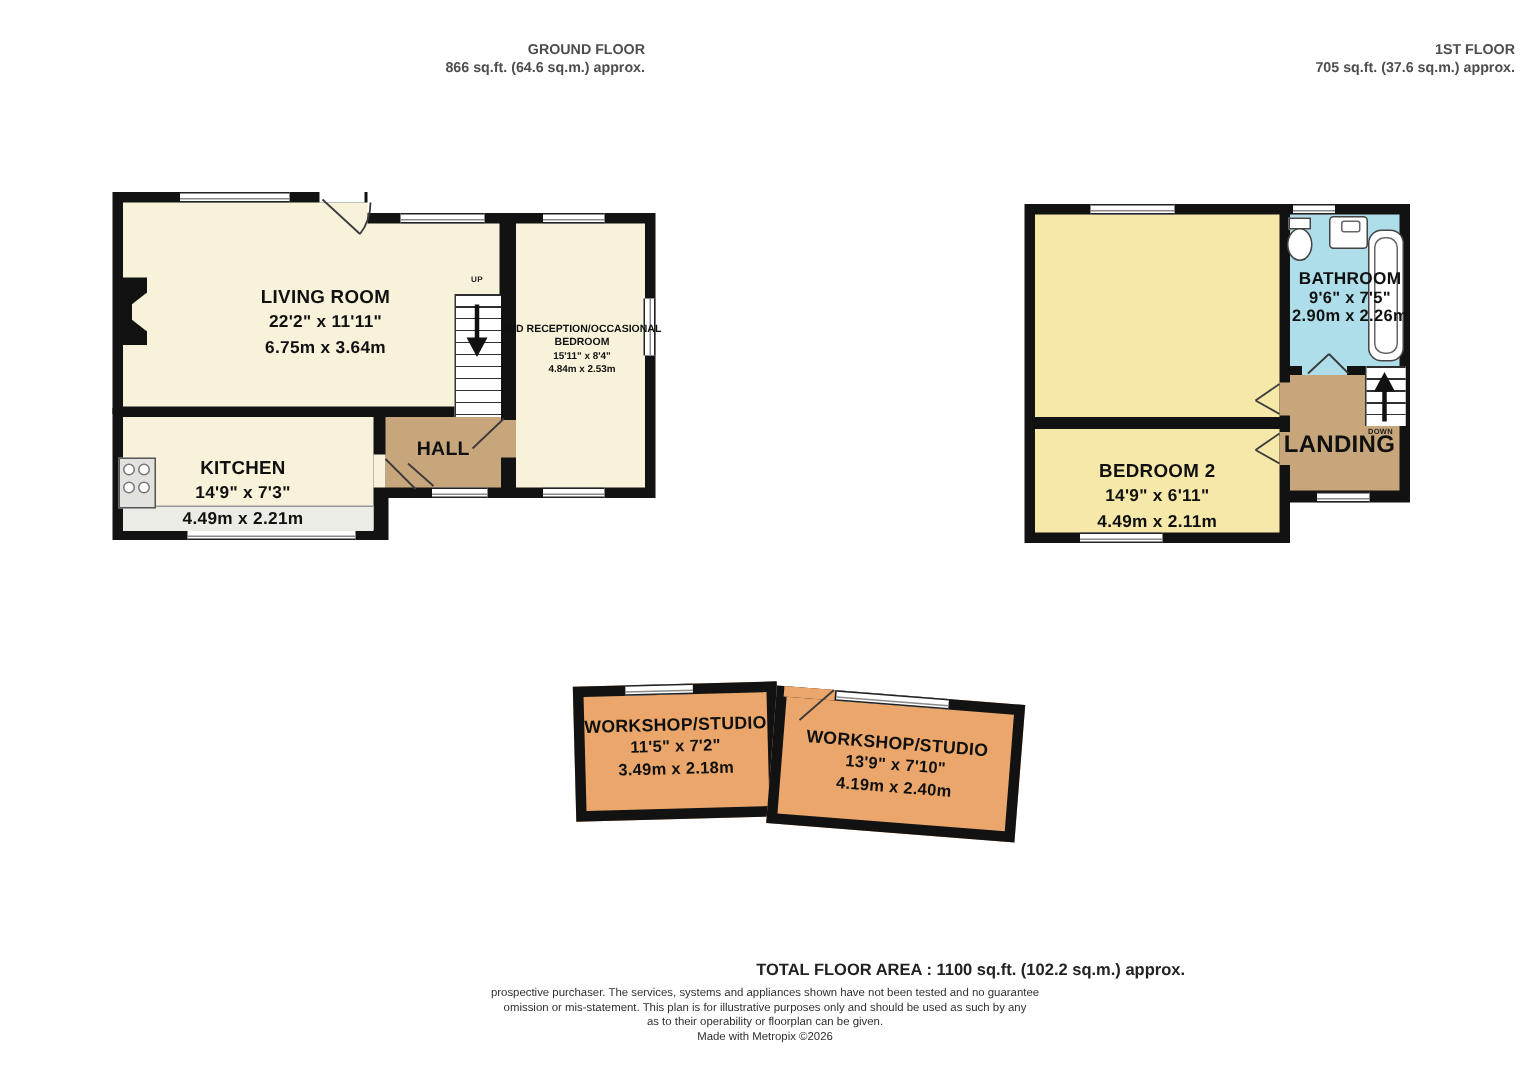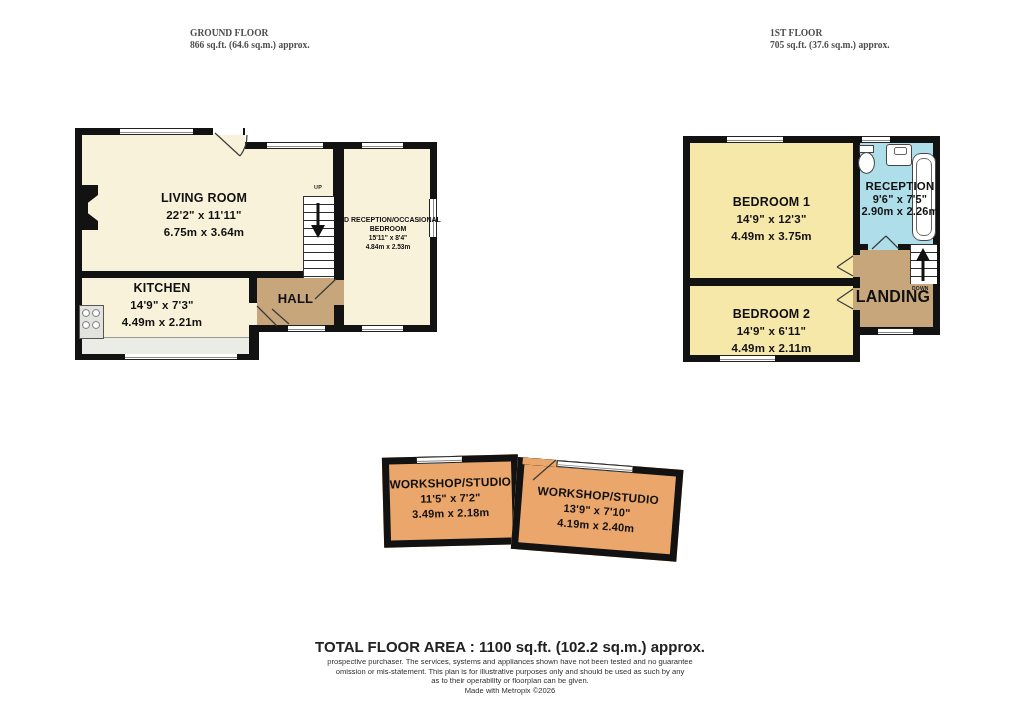--- a/index.html
+++ b/index.html
@@ -16,40 +16,40 @@
   .orange{background:#EBA76B;}
   .whitebg{background:#ffffff;}
   
   .win-h{position:absolute;background:#ffffff;border-top:1.5px solid #222;border-bottom:1.5px solid #222;box-sizing:border-box;}
   .win-h i{position:absolute;left:0;right:0;top:50%;height:1px;background:#8a8a8a;display:block;}
   .win-v{position:absolute;background:#ffffff;border-left:1.5px solid #222;border-right:1.5px solid #222;box-sizing:border-box;}
   .win-v i{position:absolute;top:0;bottom:0;left:50%;width:1px;background:#8a8a8a;display:block;}
   
   .stairs{position:absolute;background:#fff;background-image:repeating-linear-gradient(to bottom,#2e2e2e 0px,#2e2e2e 1px,#ffffff 1px,#ffffff 8px);}
   
-  .hdr{position:absolute;text-align:left;color:#4c4d4f;font-weight:bold;font-size:9.5px;line-height:11.5px;font-family:Liberation Serif, serif;}
+  .hdr{position:absolute;text-align:right;color:#4c4d4f;font-weight:bold;font-size:9.5px;line-height:11.5px;}
   .room-label{position:absolute;text-align:center;color:#101010;font-weight:bold;letter-spacing:.2px;white-space:nowrap;z-index:30;}
   .rl-name{font-size:12.5px;line-height:17px;}
   .rl-dim{font-size:11.5px;line-height:17px;}
   .room-label.small .rl-name{font-size:7px;line-height:9px;letter-spacing:0;}
   .room-label.small .rl-dim{font-size:6.6px;line-height:9px;letter-spacing:0;}
   .room-label.bath .rl-name{font-size:11.5px;line-height:12.5px;}
   .room-label.bath .rl-dim{font-size:11px;line-height:12.5px;}
   .room-label.ws .rl-name{font-size:11.8px;line-height:15px;}
   .room-label.ws .rl-dim{font-size:11px;line-height:15px;}
   .tiny{position:absolute;font-size:5.4px;font-weight:bold;color:#222;text-align:center;z-index:31;letter-spacing:.2px;}
   
   .fix{position:absolute;background:#fff;border:1.2px solid #444;box-sizing:border-box;z-index:20;}
   .burner{position:absolute;width:8px;height:8px;border:1px solid #777;border-radius:50%;background:#fff;box-sizing:border-box;}
   
   .workshop{position:absolute;border:7px solid #121212;box-sizing:border-box;z-index:5;}
   .workshop .win-h{z-index:6;}
   
   .footer{position:absolute;text-align:center;color:#222;}
-  .total{font-size:15px;font-weight:bold;line-height:14px;}
+  .total{font-size:11px;font-weight:bold;line-height:14px;text-align:right;}
   .disc{font-size:7.6px;line-height:9.6px;color:#2e2e2e;}
   svg.overlay{position:absolute;left:0;top:0;z-index:40;pointer-events:none;}
 </style>
 </head>
 <body>
 
 <div id="canvas">
 
   <div class="hdr" style="left:190px;top:28px;width:240px;">
     <div>GROUND FLOOR</div>
@@ -101,26 +101,26 @@
     <div class="win-h" style="left:213px;top:197px;width:37px;height:7px;">
         <i></i>
       </div>
 
     <div class="wall" style="left:7px;top:57px;width:16px;height:45px;"></div>
     <div class="floor cream" style="left:13px;top:67px;width:10px;height:26px;clip-path:polygon(100% 0,100% 100%,0 70%,0 30%);"></div>
 
     <div class="stairs" style="left:228px;top:68px;width:30px;height:82px;border-left:1.2px solid #333;"></div>
   </div>
 
-  <div class="room-label" style="left:69px;top:190px;width:270px;">
+  <div class="room-label" style="left:82px;top:190px;width:270px;">
     <div class="rl-name">LIVING ROOM</div>
     <div class="rl-dim">22'2" x 11'11"</div>
     <div class="rl-dim">6.75m x 3.64m</div>
   </div>
-  <div class="room-label" style="left:82px;top:280px;width:160px;">
+  <div class="room-label" style="left:82px;top:304px;width:160px;">
     <div class="rl-name">KITCHEN</div>
     <div class="rl-dim">14'9" x 7'3"</div>
     <div class="rl-dim">4.49m x 2.21m</div>
   </div>
   <div class="room-label" style="left:257px;top:290px;width:77px;">
     <div class="rl-name" style="font-size:13px;">HALL</div>
   </div>
   <div class="room-label small" style="left:332px;top:215px;width:112px;">
     <div class="rl-name">2ND RECEPTION/OCCASIONAL</div>
     <div class="rl-name">BEDROOM</div>
@@ -169,32 +169,27 @@
     <div class="fix" style="left:176px;top:9px;width:15px;height:8px;"></div>
     <div class="fix" style="left:175px;top:16px;width:17px;height:22px;border-radius:50%;"></div>
     <div class="fix" style="left:203px;top:8px;width:26px;height:22px;border-radius:3px;">
       <div style="position:absolute;left:7px;top:2px;width:11px;height:6px;border:1px solid #666;border-radius:2px;"></div>
     </div>
     <div class="fix" style="left:229px;top:17px;width:24px;height:88px;border-radius:9px;">
       <div style="position:absolute;left:3px;top:4px;right:3px;bottom:4px;border:1px solid #666;border-radius:7px;"></div>
     </div>
   </div>
 
-  <div class="room-label" style="left:690px;top:194px;width:163px;">
-    <div class="rl-name">BEDROOM 1</div>
-    <div class="rl-dim">14'9" x 12'3"</div>
-    <div class="rl-dim">4.49m x 3.75m</div>
-  </div>
   <div class="room-label" style="left:690px;top:306px;width:163px;">
     <div class="rl-name">BEDROOM 2</div>
     <div class="rl-dim">14'9" x 6'11"</div>
     <div class="rl-dim">4.49m x 2.11m</div>
   </div>
   <div class="room-label bath" style="left:838px;top:180px;width:124px;">
-    <div class="rl-name">RECEPTION</div>
+    <div class="rl-name">BATHROOM</div>
     <div class="rl-dim">9'6" x 7'5"</div>
     <div class="rl-dim">2.90m x 2.26m</div>
   </div>
   <div class="room-label" style="left:853px;top:288px;width:80px;">
     <div class="rl-name" style="font-size:16px;">LANDING</div>
   </div>
   <div class="tiny" style="left:912px;top:285px;width:30px;font-size:5px;text-align:left;">DOWN</div>
 
   <div class="workshop orange" style="left:383px;top:456px;width:136px;height:90px;transform:rotate(-1.5deg);">
     <div class="win-h" style="left:28px;top:-7px;width:45px;height:7px;">

